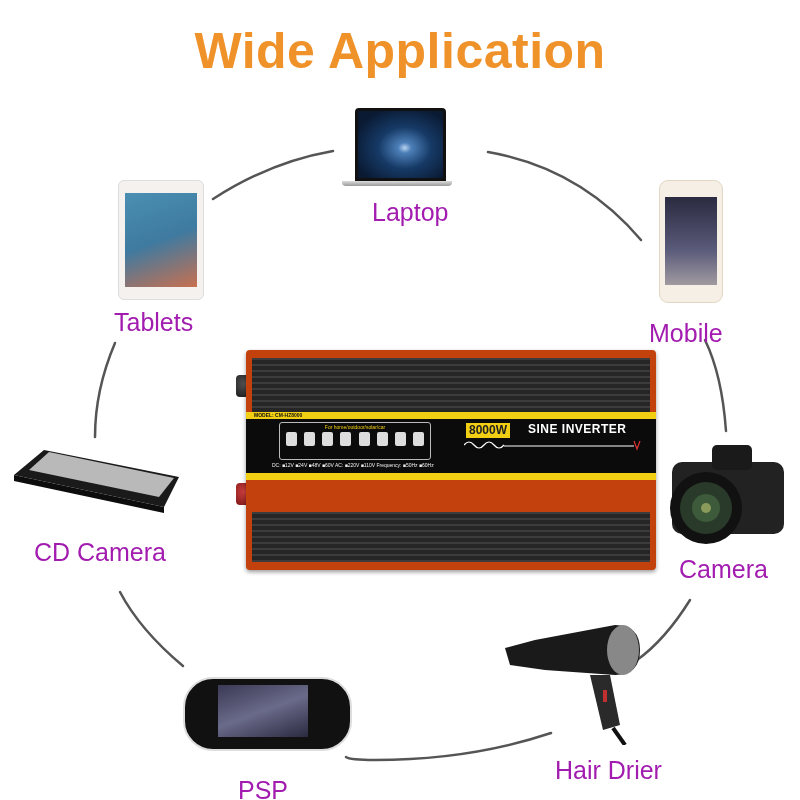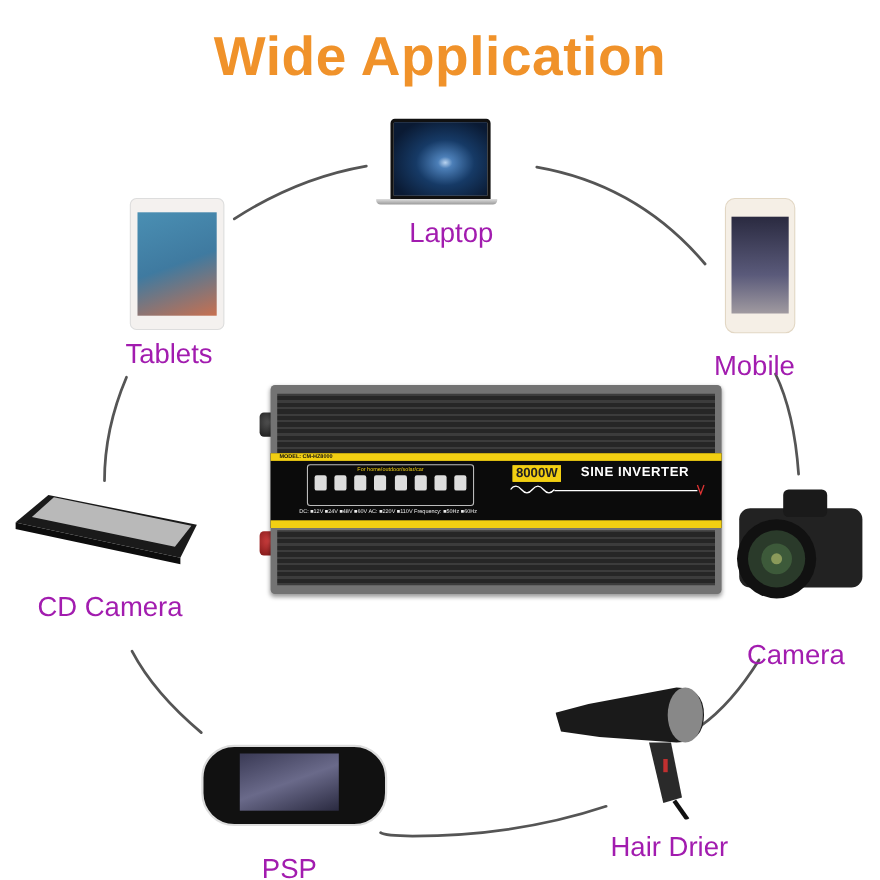--- a/index.html
+++ b/index.html
@@ -2,21 +2,21 @@
 <html><head>
 <meta charset="utf-8">
 <style>
   html,body{margin:0;padding:0;background:#fff;}
   body{width:800px;height:800px;position:relative;overflow:hidden;font-family:"Liberation Sans",sans-serif;}
   .title{position:absolute;left:0;top:22px;width:800px;text-align:center;font-size:50px;color:#f0922a;letter-spacing:0.5px;font-weight:bold;}
   .label{position:absolute;font-size:25px;color:#a21caf;white-space:nowrap;}
   .arcs{position:absolute;left:0;top:0;}
   
   .inverter{position:absolute;left:236px;top:350px;width:428px;height:190px;}
-  .inv-body{position:absolute;left:10px;top:0;width:410px;height:190px;background:#737373;border-radius:4px;box-shadow:0 2px 4px rgba(0,0,0,.4);}
+  .inv-body{position:absolute;left:10px;top:0;width:410px;height:220px;background:#c2410c;border-radius:4px;box-shadow:0 2px 4px rgba(0,0,0,.4);}
   .fins{position:absolute;left:6px;right:6px;background:repeating-linear-gradient(#3c3c3c 0 2px,#262626 2px 6px);}
   .fins.top{top:8px;height:55px;}
   .fins.bot{bottom:8px;height:50px;}
   .panel{position:absolute;left:0;right:0;top:62px;height:68px;background:#0b0b0b;}
   .ystripe{position:absolute;left:0;right:0;height:7px;background:#f2cf12;}
   .ystripe.t{top:0;} .ystripe.b{bottom:0;}
   .model{position:absolute;left:8px;top:0px;font-size:5px;font-weight:bold;color:#111;line-height:7px;}
   .appbox{position:absolute;left:33px;top:10px;width:150px;height:36px;border:1px solid #bbb;border-radius:3px;}
   .apptext{position:absolute;left:0;right:0;top:1px;text-align:center;font-size:5px;color:#f2cf12;}
   .appicons{position:absolute;left:6px;right:6px;top:9px;display:flex;justify-content:space-between;}
@@ -84,21 +84,21 @@
 <div class="label" style="left:34px;top:538px;">CD Camera</div>
 
 <svg class="camera" viewBox="0 0 118 105">
   <rect x="4" y="22" width="112" height="72" rx="10" fill="#222"></rect>
   <rect x="44" y="5" width="40" height="25" rx="5" fill="#1a1a1a"></rect>
   <circle cx="38" cy="68" r="36" fill="#111"></circle>
   <circle cx="38" cy="68" r="26" fill="#2a3a2a"></circle>
   <circle cx="38" cy="68" r="14" fill="#3d5a3a"></circle>
   <circle cx="38" cy="68" r="5" fill="#8a9a5a"></circle>
 </svg>
-<div class="label" style="left:679px;top:555px;margin-top:27px;">Camera</div>
+<div class="label" style="left:679px;top:555px;">Camera</div>
 
 <div class="psp">
     <div class="scr"></div>
   </div>
 <div class="label" style="left:238px;top:776px;">PSP</div>
 
 <svg class="dryer" viewBox="0 0 140 125">
   <path d="M0 28 L30 20 L110 5 Q135 5 135 30 Q135 55 110 55 L40 50 L5 45 Z" fill="#1a1a1a"></path>
   <ellipse cx="118" cy="30" rx="16" ry="25" fill="#888"></ellipse>
   <path d="M85 55 L105 55 L115 105 L98 110 Z" fill="#2a2a2a"></path>

